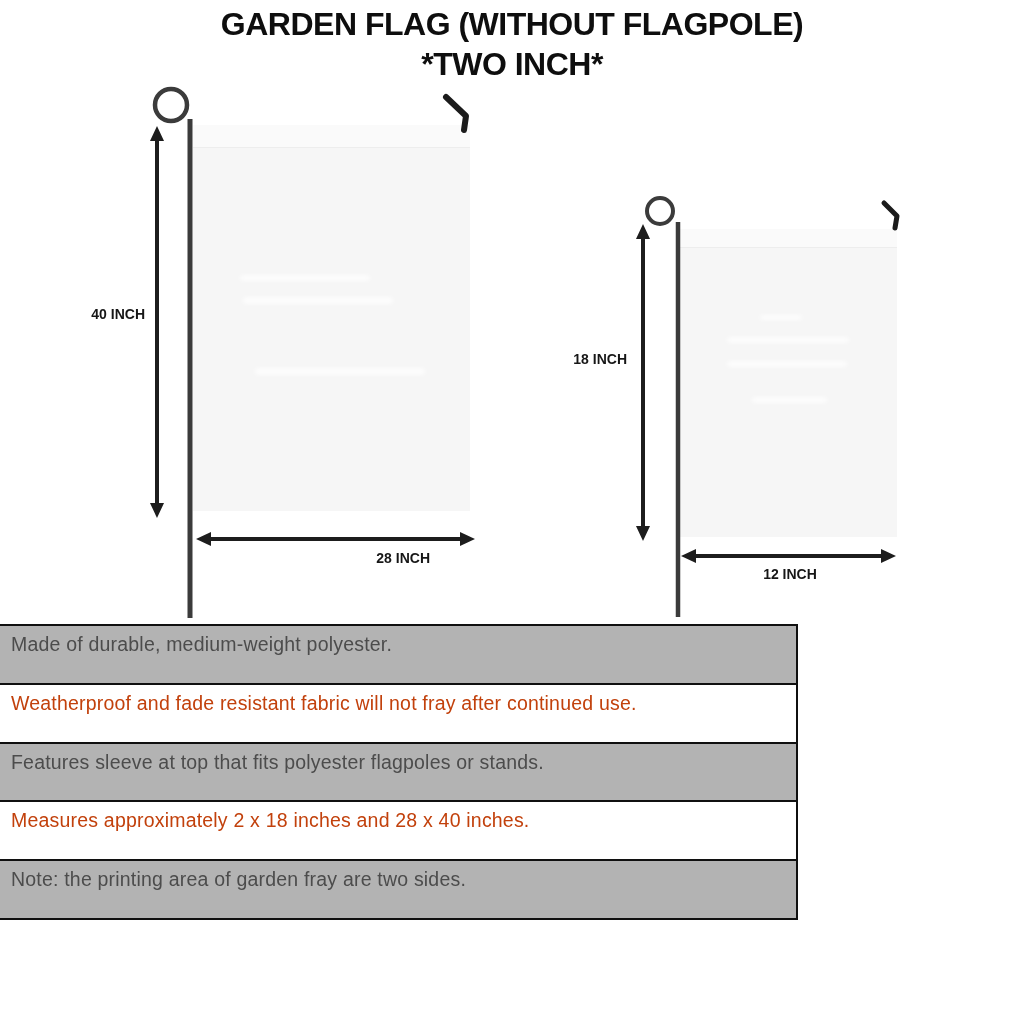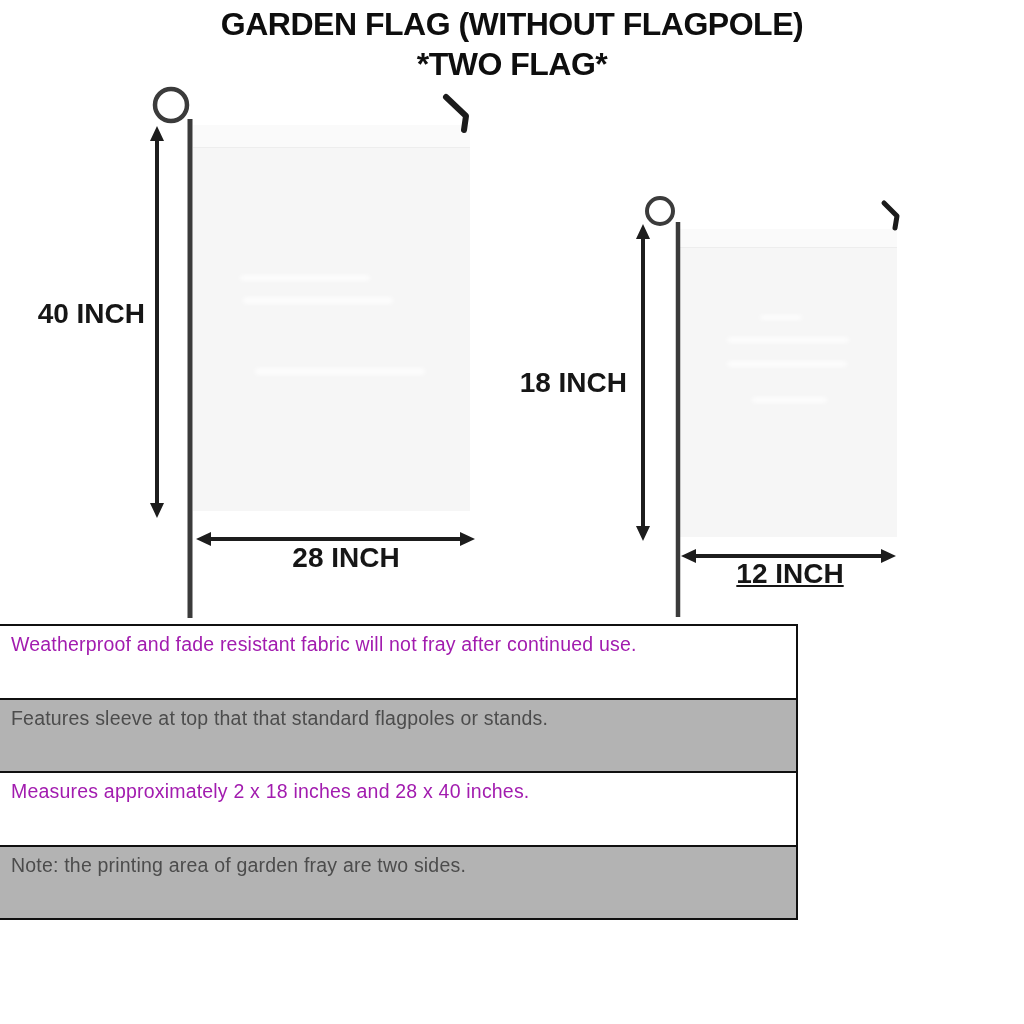--- a/index.html
+++ b/index.html
@@ -23,47 +23,47 @@
     position:absolute;top:0;left:0;right:0;height:22px;
     background:#fafafa;border-bottom:1px solid rgba(0,0,0,0.05);
   }
   .flag-small .sleeve{height:18px;}
   .smudge{
     position:absolute;background:rgba(255,255,255,0.75);
     filter:blur(2px);border-radius:3px;
   }
   .dim-label{
     position:absolute;color:#161616;
-    font-weight:700;font-size:28px;line-height:22px;letter-spacing:0px;
+    font-weight:700;font-size:14px;line-height:22px;letter-spacing:0px;
   }
   .dim-label.right{text-align:right;}
   .dim-label.center{text-align:center;}
   .overlay-svg{position:absolute;top:0;left:0;}
   .features-table{
     position:absolute;left:-3px;top:624px;width:801px;height:296px;
     border:2px solid #101010;box-sizing:border-box;
     display:flex;flex-direction:column;
   }
   .feature-row{
     flex:1;display:block;
     padding:6px 14px 0 12px;box-sizing:border-box;
     font-size:19.5px;line-height:24px;letter-spacing:0.2px;
   }
   .feature-row.inner{border-bottom:2px solid #101010;}
   .feature-row.gray{background:#b3b3b3;color:#4c4c4c;}
-  .feature-row.white{background:#ffffff;color:#a21caf;}
+  .feature-row.white{background:#ffffff;color:#c2410c;}
 </style>
 </head>
 <body>
 
 <div class="canvas">
 
   <div class="title">
     <div>GARDEN FLAG (WITHOUT FLAGPOLE)</div>
-    <div>*TWO FLAG*</div>
+    <div>*TWO INCH*</div>
   </div>
 
   <div class="flag flag-large" style="left:193px;top:125px;width:277px;height:386px;">
     <div class="sleeve"></div>
     <div class="smudge" style="left:47px;top:150px;width:130px;height:6px;"></div>
     <div class="smudge" style="left:50px;top:172px;width:150px;height:7px;"></div>
     <div class="smudge" style="left:62px;top:243px;width:170px;height:7px;"></div>
   </div>
 
   <div class="flag flag-small" style="left:680px;top:229px;width:217px;height:308px;">
@@ -103,30 +103,33 @@
     </g>
 
     <g>
       <line x1="694" y1="556" x2="883" y2="556" stroke="#1d1d1d" stroke-width="4"></line>
       <polygon points="681,556 696,549 696,563" fill="#1d1d1d"></polygon>
       <polygon points="896,556 881,549 881,563" fill="#1d1d1d"></polygon>
     </g>
   </svg>
 
   <div class="dim-label right" style="left:25px;top:303px;width:120px;">40 INCH</div>
-  <div class="dim-label center" style="left:246px;top:547px;width:200px;">28 INCH</div>
-  <div class="dim-label right" style="left:507px;top:372px;width:120px;">18 INCH</div>
-  <div class="dim-label center" style="left:690px;top:563px;width:200px;text-decoration:underline;">12 INCH</div>
+  <div class="dim-label center" style="left:230px;top:547px;width:200px;text-align:right;">28 INCH</div>
+  <div class="dim-label right" style="left:507px;top:348px;width:120px;">18 INCH</div>
+  <div class="dim-label center" style="left:690px;top:563px;width:200px;">12 INCH</div>
 
   <div class="features-table">
+    <div class="feature-row gray inner">
+      <span>Made of durable, medium-weight polyester.</span>
+    </div>
     <div class="feature-row white inner">
       <span>Weatherproof and fade resistant fabric will not fray after continued use.</span>
     </div>
     <div class="feature-row gray inner">
-      <span>Features sleeve at top that that standard flagpoles or stands.</span>
+      <span>Features sleeve at top that fits polyester flagpoles or stands.</span>
     </div>
     <div class="feature-row white inner">
       <span>Measures approximately 2 x 18 inches and 28 x 40 inches.</span>
     </div>
     <div class="feature-row gray">
       <span>Note: the printing area of garden fray are two sides.</span>
     </div>
   </div>
 
 </div>

